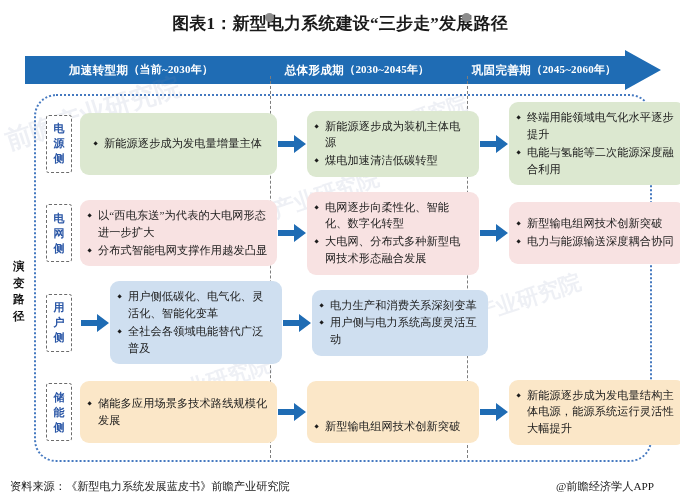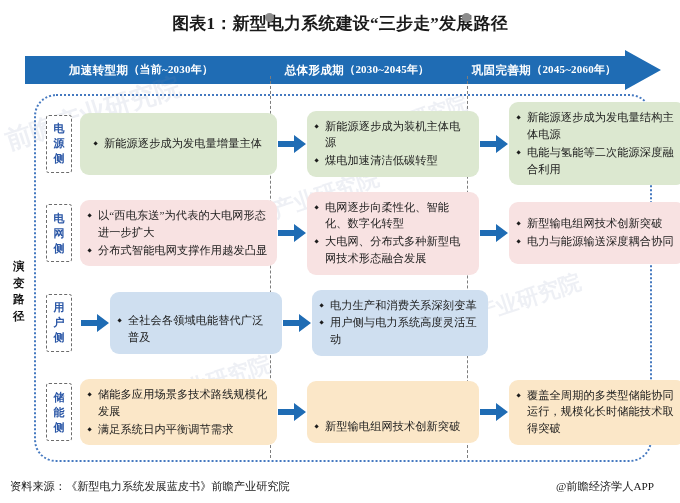--- a/index.html
+++ b/index.html
@@ -321,21 +321,21 @@
           <li>煤电加速清洁低碳转型</li>
         </ul>
       </div>
       <div class="gap-arrow">
         <svg width="28" height="18" viewBox="0 0 28 18">
             <path d="M0 6 H16 V0 L28 9 L16 18 V12 H0 Z" fill="#1f6cb4"></path>
           </svg>
       </div>
       <div class="card c3">
         <ul class="bullets">
-          <li>新能源逐步成为发电量结构主体电源</li>
+          <li>终端用能领域电气化水平逐步提升</li>
           <li>电能与氢能等二次能源深度融合利用</li>
         </ul>
       </div>
     </div>
   </div>
 
   <div class="row row-grid">
     <div class="side-tag">
       <span>电</span>
       <span>网</span>
@@ -380,20 +380,21 @@
       <span>侧</span>
     </div>
     <div class="cards">
       <div class="gap-arrow">
         <svg width="28" height="18" viewBox="0 0 28 18">
             <path d="M0 6 H16 V0 L28 9 L16 18 V12 H0 Z" fill="#1f6cb4"></path>
           </svg>
       </div>
       <div class="card c2">
         <ul class="bullets">
+          <li>用户侧低碳化、电气化、灵活化、智能化变革</li>
           <li>全社会各领域电能替代广泛普及</li>
         </ul>
       </div>
       <div class="gap-arrow">
         <svg width="28" height="18" viewBox="0 0 28 18">
             <path d="M0 6 H16 V0 L28 9 L16 18 V12 H0 Z" fill="#1f6cb4"></path>
           </svg>
       </div>
       <div class="card c3">
         <ul class="bullets">
@@ -407,41 +408,40 @@
   <div class="row row-stor">
     <div class="side-tag">
       <span>储</span>
       <span>能</span>
       <span>侧</span>
     </div>
     <div class="cards">
       <div class="card c1">
         <ul class="bullets">
           <li>储能多应用场景多技术路线规模化发展</li>
-          <li>满足系统日内平衡调节需求</li>
         </ul>
       </div>
       <div class="gap-arrow">
         <svg width="28" height="18" viewBox="0 0 28 18">
             <path d="M0 6 H16 V0 L28 9 L16 18 V12 H0 Z" fill="#1f6cb4"></path>
           </svg>
       </div>
       <div class="card c2">
         <ul class="bullets">
           <li>新型输电组网技术创新突破</li>
         </ul>
       </div>
       <div class="gap-arrow">
         <svg width="28" height="18" viewBox="0 0 28 18">
             <path d="M0 6 H16 V0 L28 9 L16 18 V12 H0 Z" fill="#1f6cb4"></path>
           </svg>
       </div>
       <div class="card c3">
         <ul class="bullets">
-          <li>覆盖全周期的多类型储能协同运行，规模化长时储能技术取得突破</li>
+          <li>新能源逐步成为发电量结构主体电源，能源系统运行灵活性大幅提升</li>
         </ul>
       </div>
     </div>
   </div>
 
 </div>
 
 <div class="footer">
   <div class="src">资料来源：《新型电力系统发展蓝皮书》前瞻产业研究院</div>
   <div class="brand">@前瞻经济学人APP</div>

